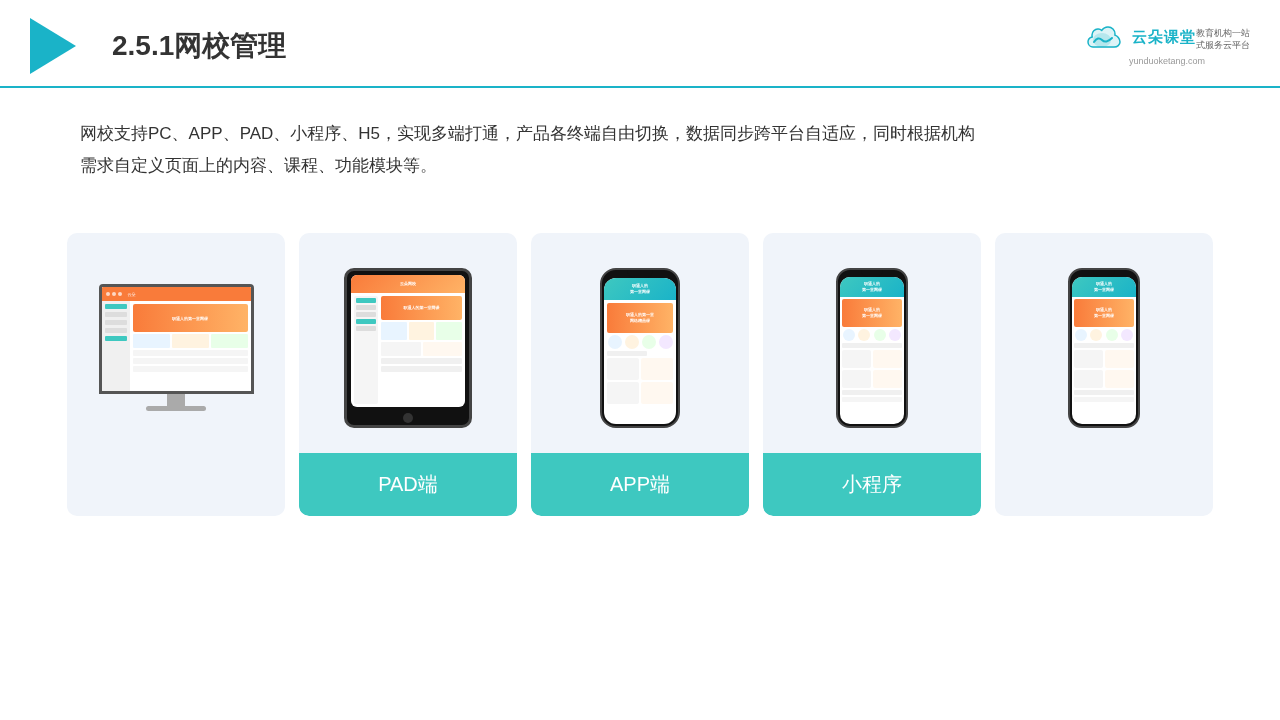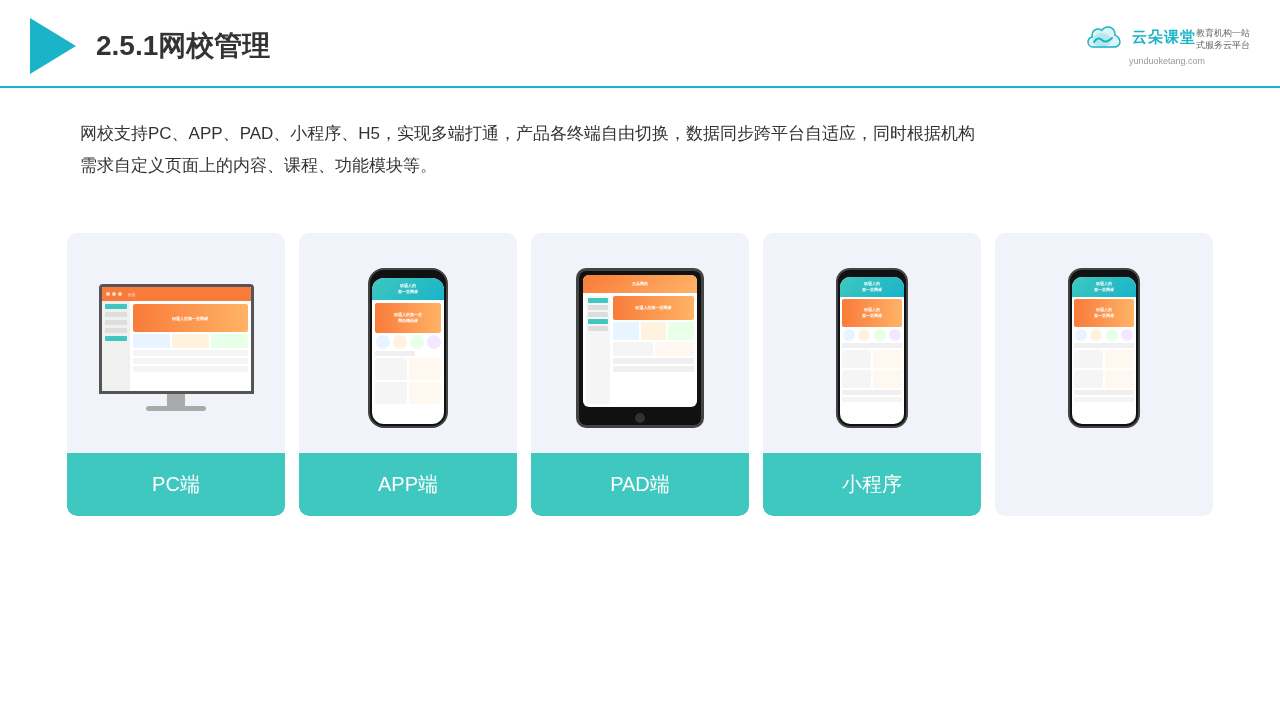--- a/index.html
+++ b/index.html
@@ -16,21 +16,21 @@
     .header {
       display: flex;
       align-items: center;
       justify-content: space-between;
       padding: 18px 30px 12px 30px;
       border-bottom: 2px solid #1ab3c8;
     }
     .header-left {
       display: flex;
       align-items: center;
-      gap: 20px;
+      gap: 36px;
     }
     .logo-triangle {
       width: 0;
       height: 0;
       border-top: 28px solid transparent;
       border-bottom: 28px solid transparent;
       border-left: 46px solid #1ab3c8;
     }
     .page-title {
       font-size: 28px;
@@ -586,55 +586,20 @@
                   <div class="monitor-list-item"></div>
                 </div>
               </div>
             </div>
           </div>
         </div>
         <div class="monitor-stand"></div>
         <div class="monitor-base"></div>
       </div>
     </div>
-    <div class="card-label">PC端</div>
-  </div>
-
-  <div class="card">
-    <div class="card-image-area">
-      <div class="phone-mockup">
-        <div class="phone-notch"></div>
-        <div class="phone-screen">
-          <div class="phone-top-bar">
-            <div class="phone-top-text">职通人的<br>第一堂网课</div>
-          </div>
-          <div class="phone-content">
-            <div class="phone-banner">
-              <div class="phone-banner-text">职通人的第一堂<br>网络精品课</div>
-            </div>
-            <div class="phone-icons-row">
-              <div class="phone-icon-item"></div>
-              <div class="phone-icon-item"></div>
-              <div class="phone-icon-item"></div>
-              <div class="phone-icon-item"></div>
-            </div>
-            <div class="phone-section-title"></div>
-            <div class="phone-item-row">
-              <div class="phone-item-card"></div>
-              <div class="phone-item-card"></div>
-            </div>
-            <div class="phone-item-row">
-              <div class="phone-item-card"></div>
-              <div class="phone-item-card"></div>
-            </div>
-          </div>
-        </div>
-      </div>
-    </div>
-    <div class="card-label">APP端</div>
   </div>
 
   <div class="card">
     <div class="card-image-area">
       <div class="pad-mockup">
         <div class="pad-screen">
           <div class="pad-top-bar">
             <div class="pad-top-text">云朵网校</div>
           </div>
           <div class="pad-body">
@@ -664,52 +629,50 @@
           </div>
         </div>
         <div class="pad-home-btn"></div>
       </div>
     </div>
     <div class="card-label">PAD端</div>
   </div>
 
   <div class="card">
     <div class="card-image-area">
-      <div class="small-phone">
-        <div class="small-phone-notch"></div>
-        <div class="small-phone-screen">
-          <div class="mini-top-bar">
-            <div class="mini-top-text">职通人的<br>第一堂网课</div>
-          </div>
-          <div class="mini-content">
-            <div class="mini-banner">
-              <div class="mini-banner-text">职通人的<br>第一堂网课</div>
-            </div>
-            <div class="mini-icons">
-              <div class="mini-icon"></div>
-              <div class="mini-icon"></div>
-              <div class="mini-icon"></div>
-              <div class="mini-icon"></div>
-            </div>
-            <div class="mini-list-item"></div>
-            <div class="mini-row">
-              <div class="mini-card"></div>
-              <div class="mini-card"></div>
-            </div>
-            <div class="mini-row">
-              <div class="mini-card"></div>
-              <div class="mini-card"></div>
-            </div>
-            <div class="mini-list-item"></div>
-            <div style="height:5px;background:#f5f5f5;border-radius:1px;"></div>
+      <div class="phone-mockup">
+        <div class="phone-notch"></div>
+        <div class="phone-screen">
+          <div class="phone-top-bar">
+            <div class="phone-top-text">职通人的<br>第一堂网课</div>
+          </div>
+          <div class="phone-content">
+            <div class="phone-banner">
+              <div class="phone-banner-text">职通人的第一堂<br>网络精品课</div>
+            </div>
+            <div class="phone-icons-row">
+              <div class="phone-icon-item"></div>
+              <div class="phone-icon-item"></div>
+              <div class="phone-icon-item"></div>
+              <div class="phone-icon-item"></div>
+            </div>
+            <div class="phone-section-title"></div>
+            <div class="phone-item-row">
+              <div class="phone-item-card"></div>
+              <div class="phone-item-card"></div>
+            </div>
+            <div class="phone-item-row">
+              <div class="phone-item-card"></div>
+              <div class="phone-item-card"></div>
+            </div>
           </div>
         </div>
       </div>
     </div>
-    <div class="card-label">小程序</div>
+    <div class="card-label">APP端</div>
   </div>
 
   <div class="card">
     <div class="card-image-area">
       <div class="small-phone">
         <div class="small-phone-notch"></div>
         <div class="small-phone-screen">
           <div class="mini-top-bar">
             <div class="mini-top-text">职通人的<br>第一堂网课</div>
           </div>
@@ -731,15 +694,51 @@
             <div class="mini-row">
               <div class="mini-card"></div>
               <div class="mini-card"></div>
             </div>
             <div class="mini-list-item"></div>
             <div style="height:5px;background:#f5f5f5;border-radius:1px;"></div>
           </div>
         </div>
       </div>
     </div>
+    <div class="card-label">小程序</div>
   </div>
 
+  <div class="card">
+    <div class="card-image-area">
+      <div class="small-phone">
+        <div class="small-phone-notch"></div>
+        <div class="small-phone-screen">
+          <div class="mini-top-bar">
+            <div class="mini-top-text">职通人的<br>第一堂网课</div>
+          </div>
+          <div class="mini-content">
+            <div class="mini-banner">
+              <div class="mini-banner-text">职通人的<br>第一堂网课</div>
+            </div>
+            <div class="mini-icons">
+              <div class="mini-icon"></div>
+              <div class="mini-icon"></div>
+              <div class="mini-icon"></div>
+              <div class="mini-icon"></div>
+            </div>
+            <div class="mini-list-item"></div>
+            <div class="mini-row">
+              <div class="mini-card"></div>
+              <div class="mini-card"></div>
+            </div>
+            <div class="mini-row">
+              <div class="mini-card"></div>
+              <div class="mini-card"></div>
+            </div>
+            <div class="mini-list-item"></div>
+            <div style="height:5px;background:#f5f5f5;border-radius:1px;"></div>
+          </div>
+        </div>
+      </div>
+    </div>
+  </div>
+
 </div>
 
 </body></html>

